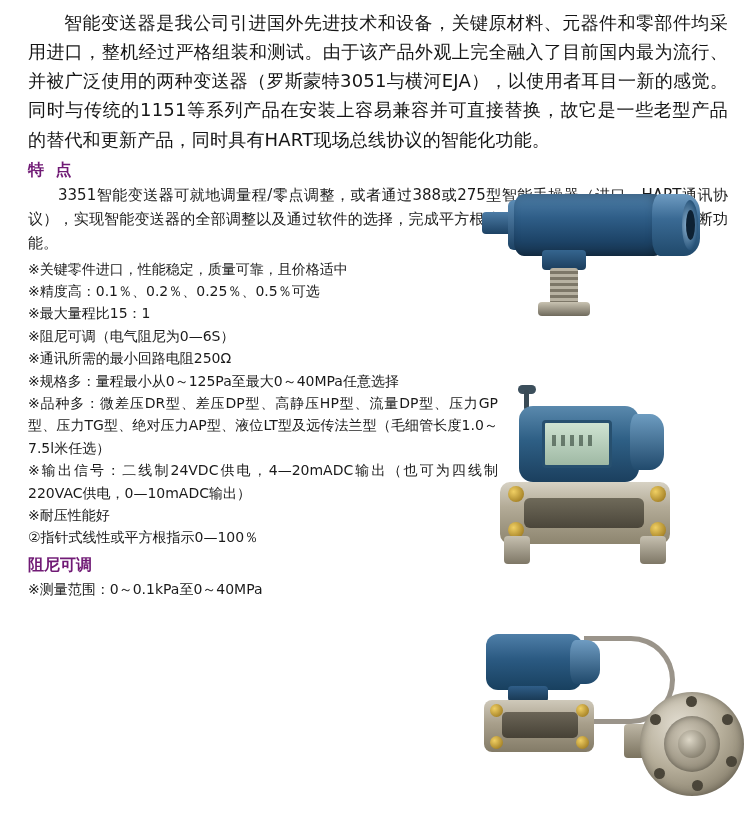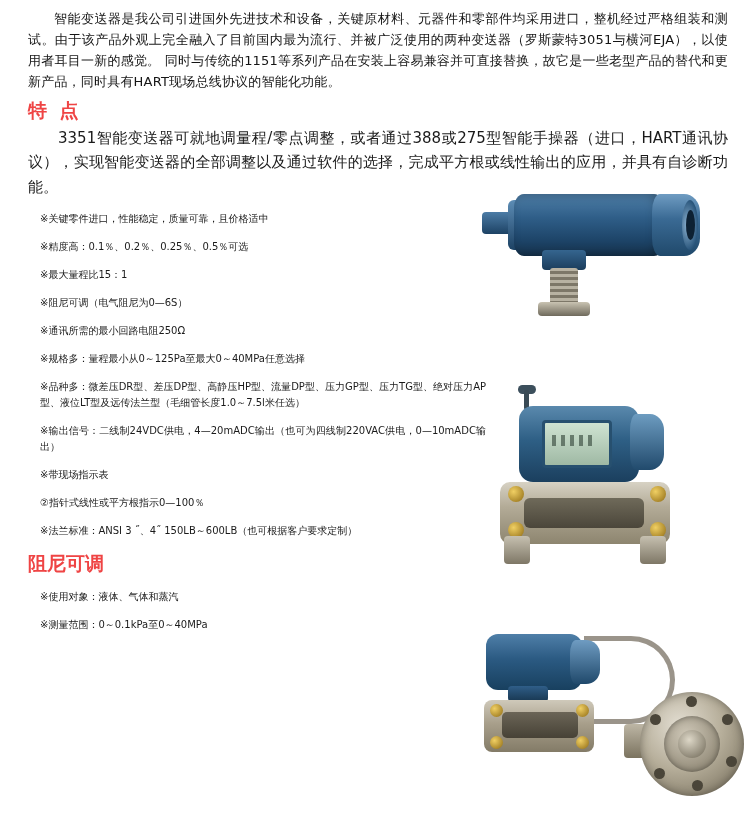--- a/index.html
+++ b/index.html
@@ -16,33 +16,33 @@
     overflow: hidden;
   }
   .page {
     position: relative;
     width: 750px;
     height: 826px;
     box-sizing: border-box;
     padding: 8px 18px 0 28px;
   }
   .intro {
-    font-size: 13px;
+    font-size: 18px;
     line-height: 1.62;
     text-align: justify;
     text-indent: 2em;
     color: #151515;
     margin: 0 0 6px 0;
     letter-spacing: 0.2px;
     width: 700px;
   }
   .sec-title {
-    color: #ef4444;
+    color: #701a75;
     font-weight: bold;
-    font-size: 19px;
+    font-size: 16px;
     letter-spacing: 3px;
     margin: 6px 0 2px 0;
   }
   .sec-title.tight {
     letter-spacing: 0px;
   }
   .body-par {
     font-size: 15px;
     line-height: 1.62;
     text-align: justify;
@@ -55,23 +55,23 @@
   }
   .narrow {
     width: 440px;
   }
   .bullet-list {
     margin: 0;
     padding: 0;
     list-style: none;
   }
   .bullet-list li {
-    font-size: 10px;
+    font-size: 14px;
     line-height: 1.6;
-    margin: 12px;
+    margin: 0;
     text-align: justify;
   }
   .wp { 
     width: 440px;
   }
   .photos {
     position: absolute;
     right: 6px;
     top: 0;
     width: 280px;
@@ -254,29 +254,27 @@
 
   <ul class="bullet-list left-col">
     <li>※关键零件进口，性能稳定，质量可靠，且价格适中</li>
     <li>※精度高：0.1％、0.2％、0.25％、0.5％可选</li>
     <li>※最大量程比15：1</li>
     <li>※阻尼可调（电气阻尼为0—6S）</li>
     <li>※通讯所需的最小回路电阻250Ω</li>
     <li>※规格多：量程最小从0～125Pa至最大0～40MPa任意选择</li>
     <li>※品种多：微差压DR型、差压DP型、高静压HP型、流量DP型、压力GP型、压力TG型、绝对压力AP型、液位LT型及远传法兰型（毛细管长度1.0～7.5l米任选）</li>
     <li>※输出信号：二线制24VDC供电，4—20mADC输出（也可为四线制220VAC供电，0—10mADC输出）</li>
-    <li>※带现场指示表</li>
+    <li>※耐压性能好</li>
     <li>②指针式线性或平方根指示0—100％</li>
-    <li>※法兰标准：ANSI 3 ˝、4˝ 150LB～600LB（也可根据客户要求定制）</li>
   </ul>
 
   <div class="sec-title tight">阻尼可调</div>
 
   <ul class="bullet-list narrow">
-    <li>※使用对象：液体、气体和蒸汽</li>
     <li>※测量范围：0～0.1kPa至0～40MPa</li>
 
   </ul>
 
   <div class="photos">
 
     <div class="photo p1">
       <div class="conduit"></div>
       <div class="boss"></div>
       <div class="body"></div>

